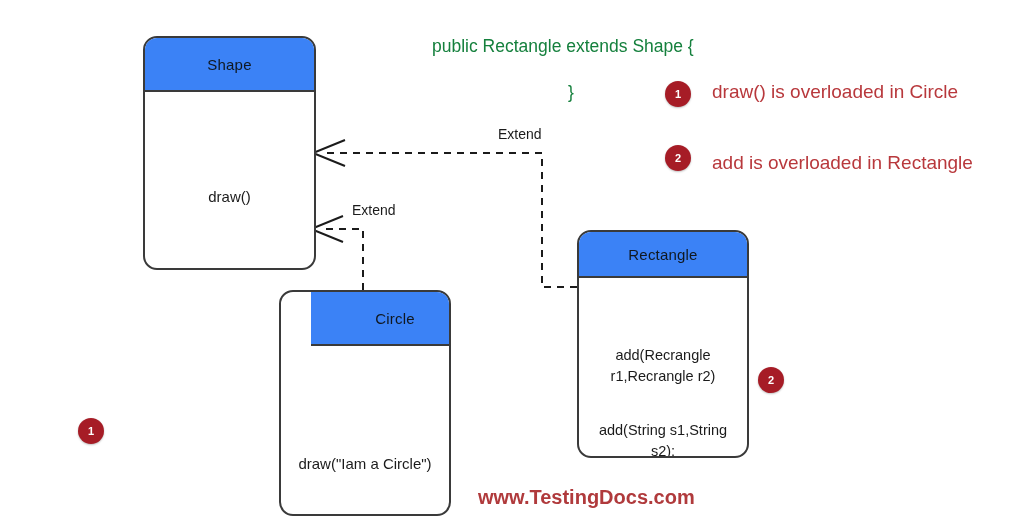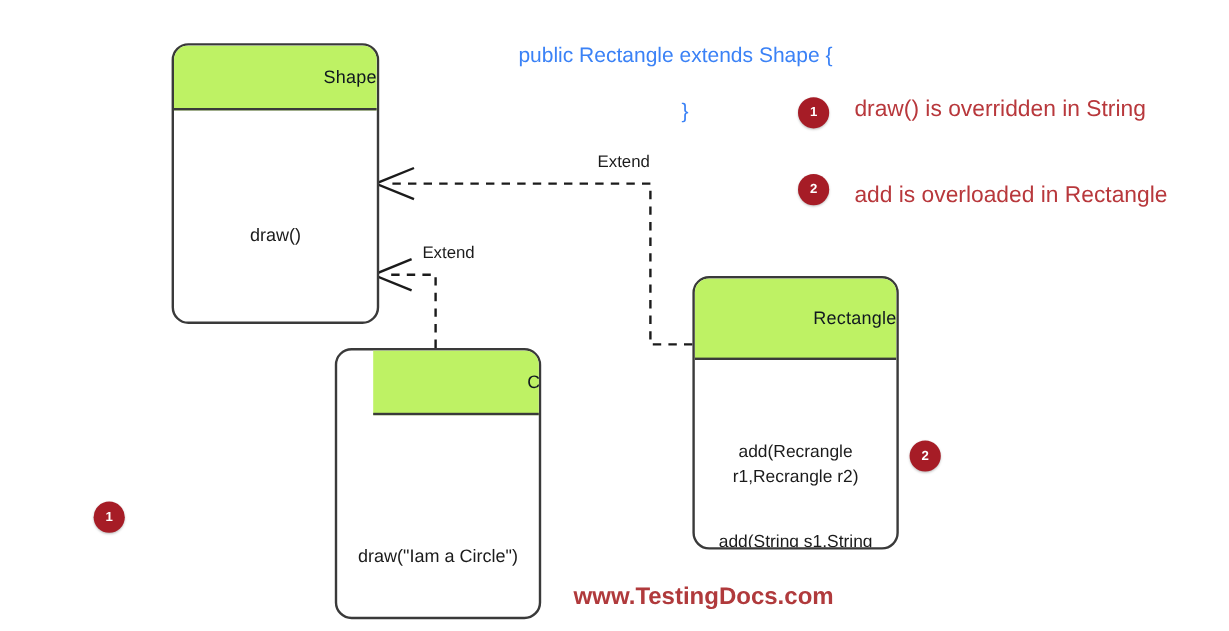--- a/index.html
+++ b/index.html
@@ -27,25 +27,25 @@
     position: absolute;
     box-sizing: border-box;
     border: 2px solid #3a3a3a;
     border-radius: 14px;
     background: #ffffff;
     overflow: hidden;
   }
   .uml-header {
     box-sizing: border-box;
     width: 100%;
-    background: #bef264;
+    background: #3b82f6;
     border-bottom: 2px solid #3a3a3a;
     display: flex;
     align-items: center;
-    justify-content: flex-end;
+    justify-content: center;
     color: #101820;
     font-size: 15px;
     letter-spacing: .2px;
   }
   .uml-body {
     position: relative;
     width: 100%;
     display: flex;
     align-items: center;
     justify-content: center;
@@ -63,27 +63,27 @@
   #box-shape  { left: 143px; top: 36px;  width: 173px; height: 234px; }
   #box-shape  .uml-header { height: 54px; }
   #box-shape  .uml-body   { height: 176px; }
 
   #box-circle { left: 279px; top: 290px; width: 172px; height: 226px; }
   #box-circle .uml-header { height: 54px; margin-left: 30px; }
   #box-circle .uml-body   { height: 168px; }
   #box-circle .uml-body   { justify-content: flex-start; padding-top: 74px; }
 
   #box-rectangle { left: 577px; top: 230px; width: 172px; height: 228px; }
-  #box-rectangle .uml-header { height: 68px; }
+  #box-rectangle .uml-header { height: 46px; }
   #box-rectangle .uml-body   { height: 170px; justify-content: flex-start; padding-top: 34px; font-size: 14.5px; }
 
   
   .free-text {
     position: absolute;
-    color: #3b82f6;
+    color: #15803d;
     white-space: pre;
   }
   #code-line-1 { left: 432px; top: 36px;  font-size: 17.5px; }
   #code-line-2 { left: 568px; top: 82px;  font-size: 17.5px; }
 
   .edge-label {
     position: absolute;
     font-size: 14px;
     color: #1b1b1b;
     white-space: pre;
@@ -175,21 +175,21 @@
     </div>
   </div>
 
   <div class="edge-label" id="label-extend-rect">Extend</div>
   <div class="edge-label" id="label-extend-circle">Extend</div>
 
   <div class="free-text" id="code-line-1">public Rectangle extends Shape {</div>
   <div class="free-text" id="code-line-2">}</div>
 
   <div class="badge" id="badge-legend-1">1</div>
-  <div class="legend-text" id="legend-text-1">draw() is overridden in String</div>
+  <div class="legend-text" id="legend-text-1">draw() is overloaded in Circle</div>
 
   <div class="badge" id="badge-legend-2">2</div>
   <div class="legend-text" id="legend-text-2">add is overloaded in Rectangle</div>
 
   <div class="badge" id="badge-marker-2">2</div>
   <div class="badge" id="badge-marker-1">1</div>
 
   <div id="site-url">www.TestingDocs.com</div>
 
 </div>

